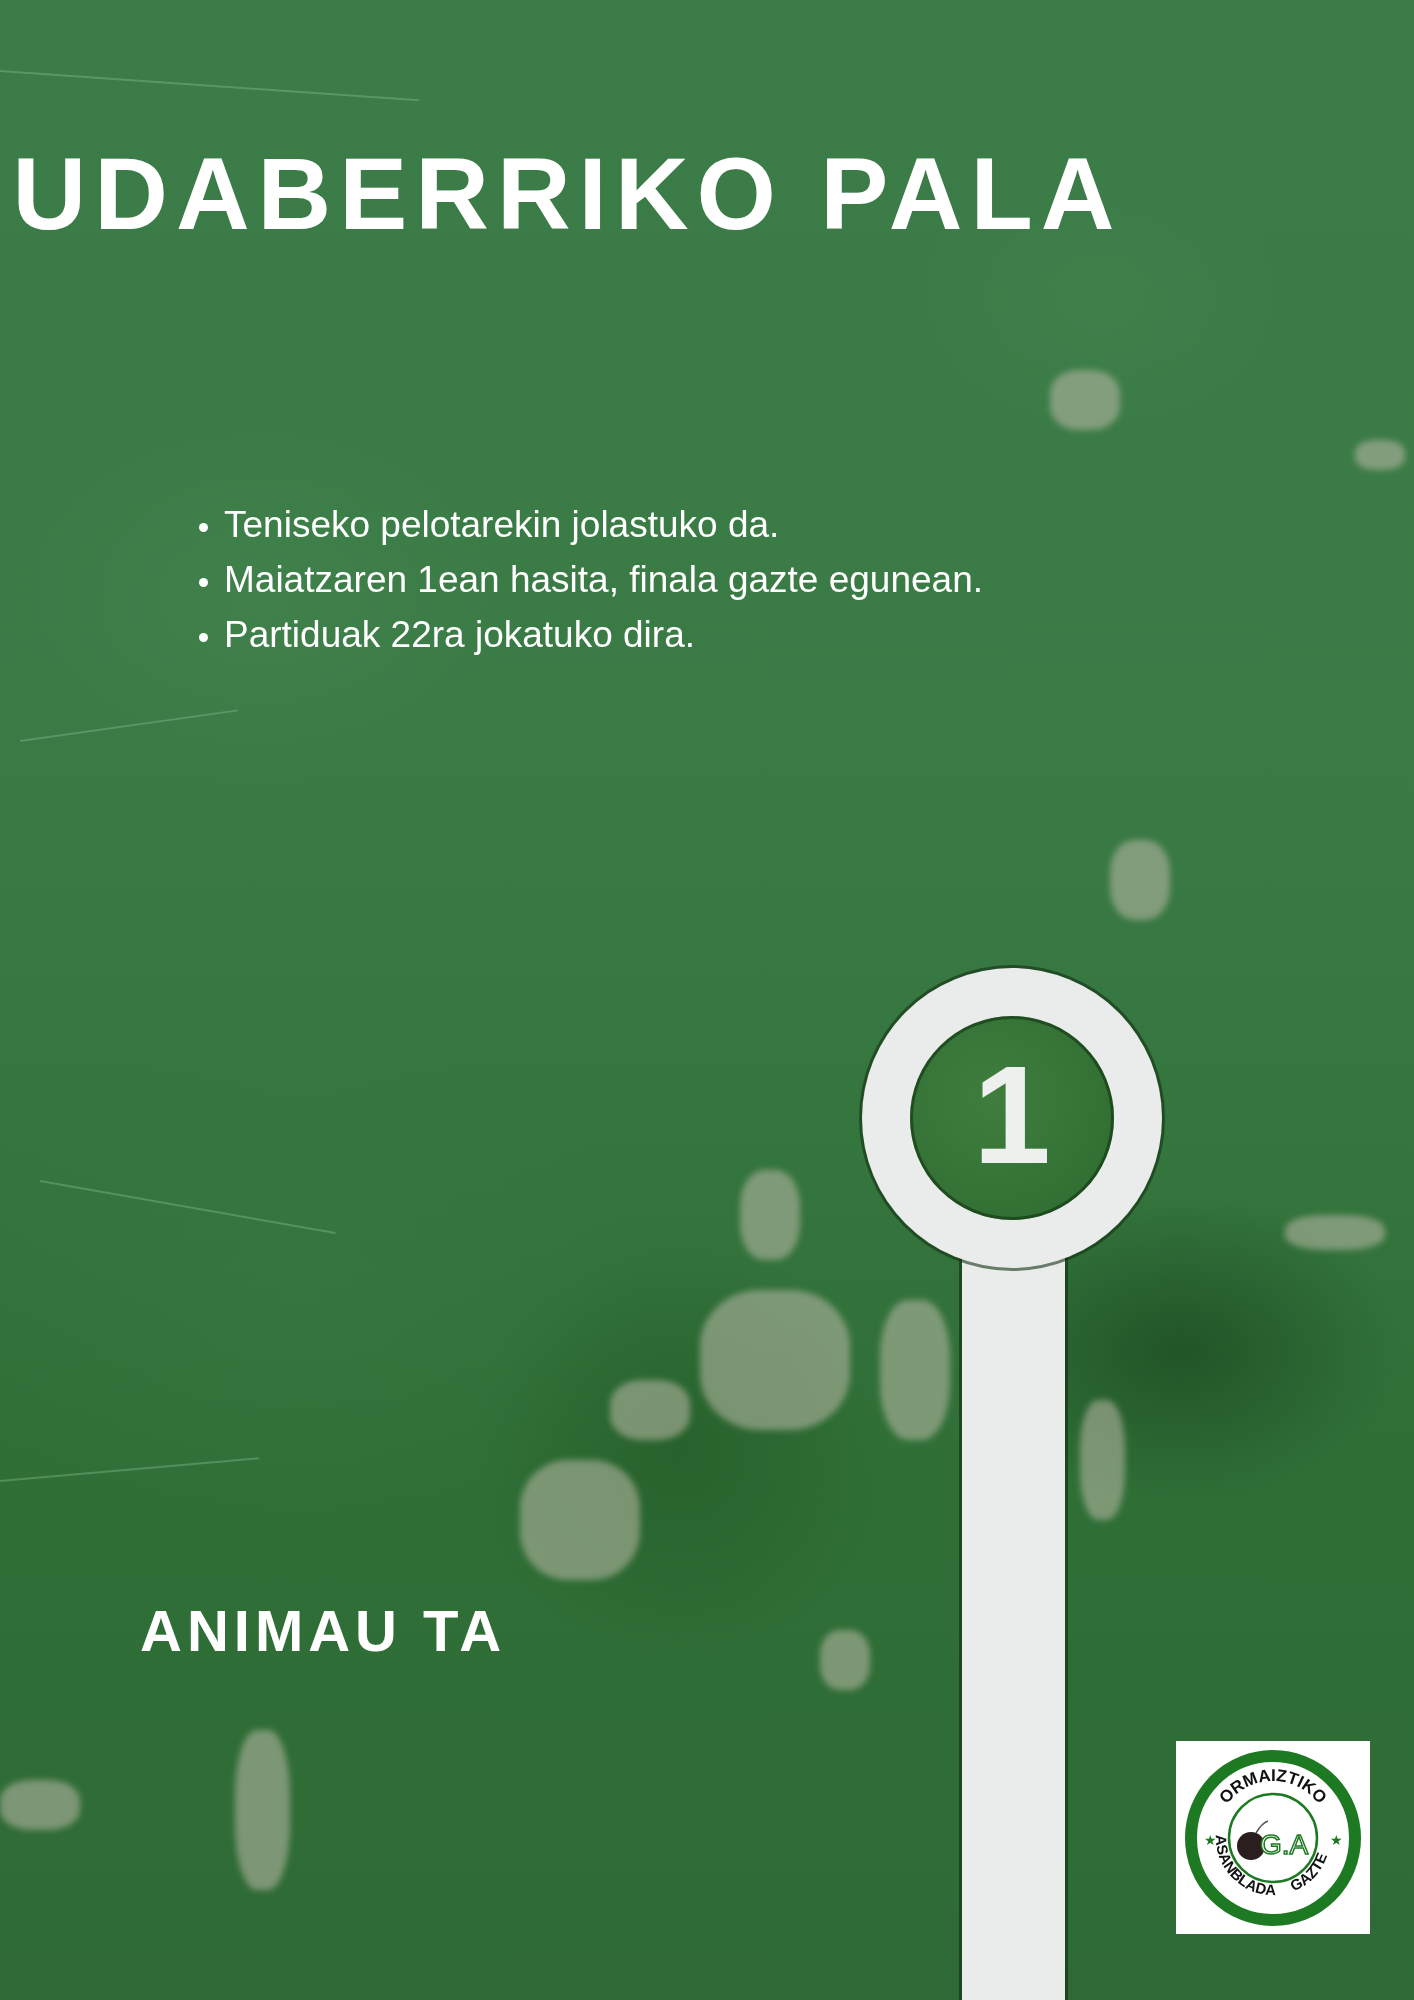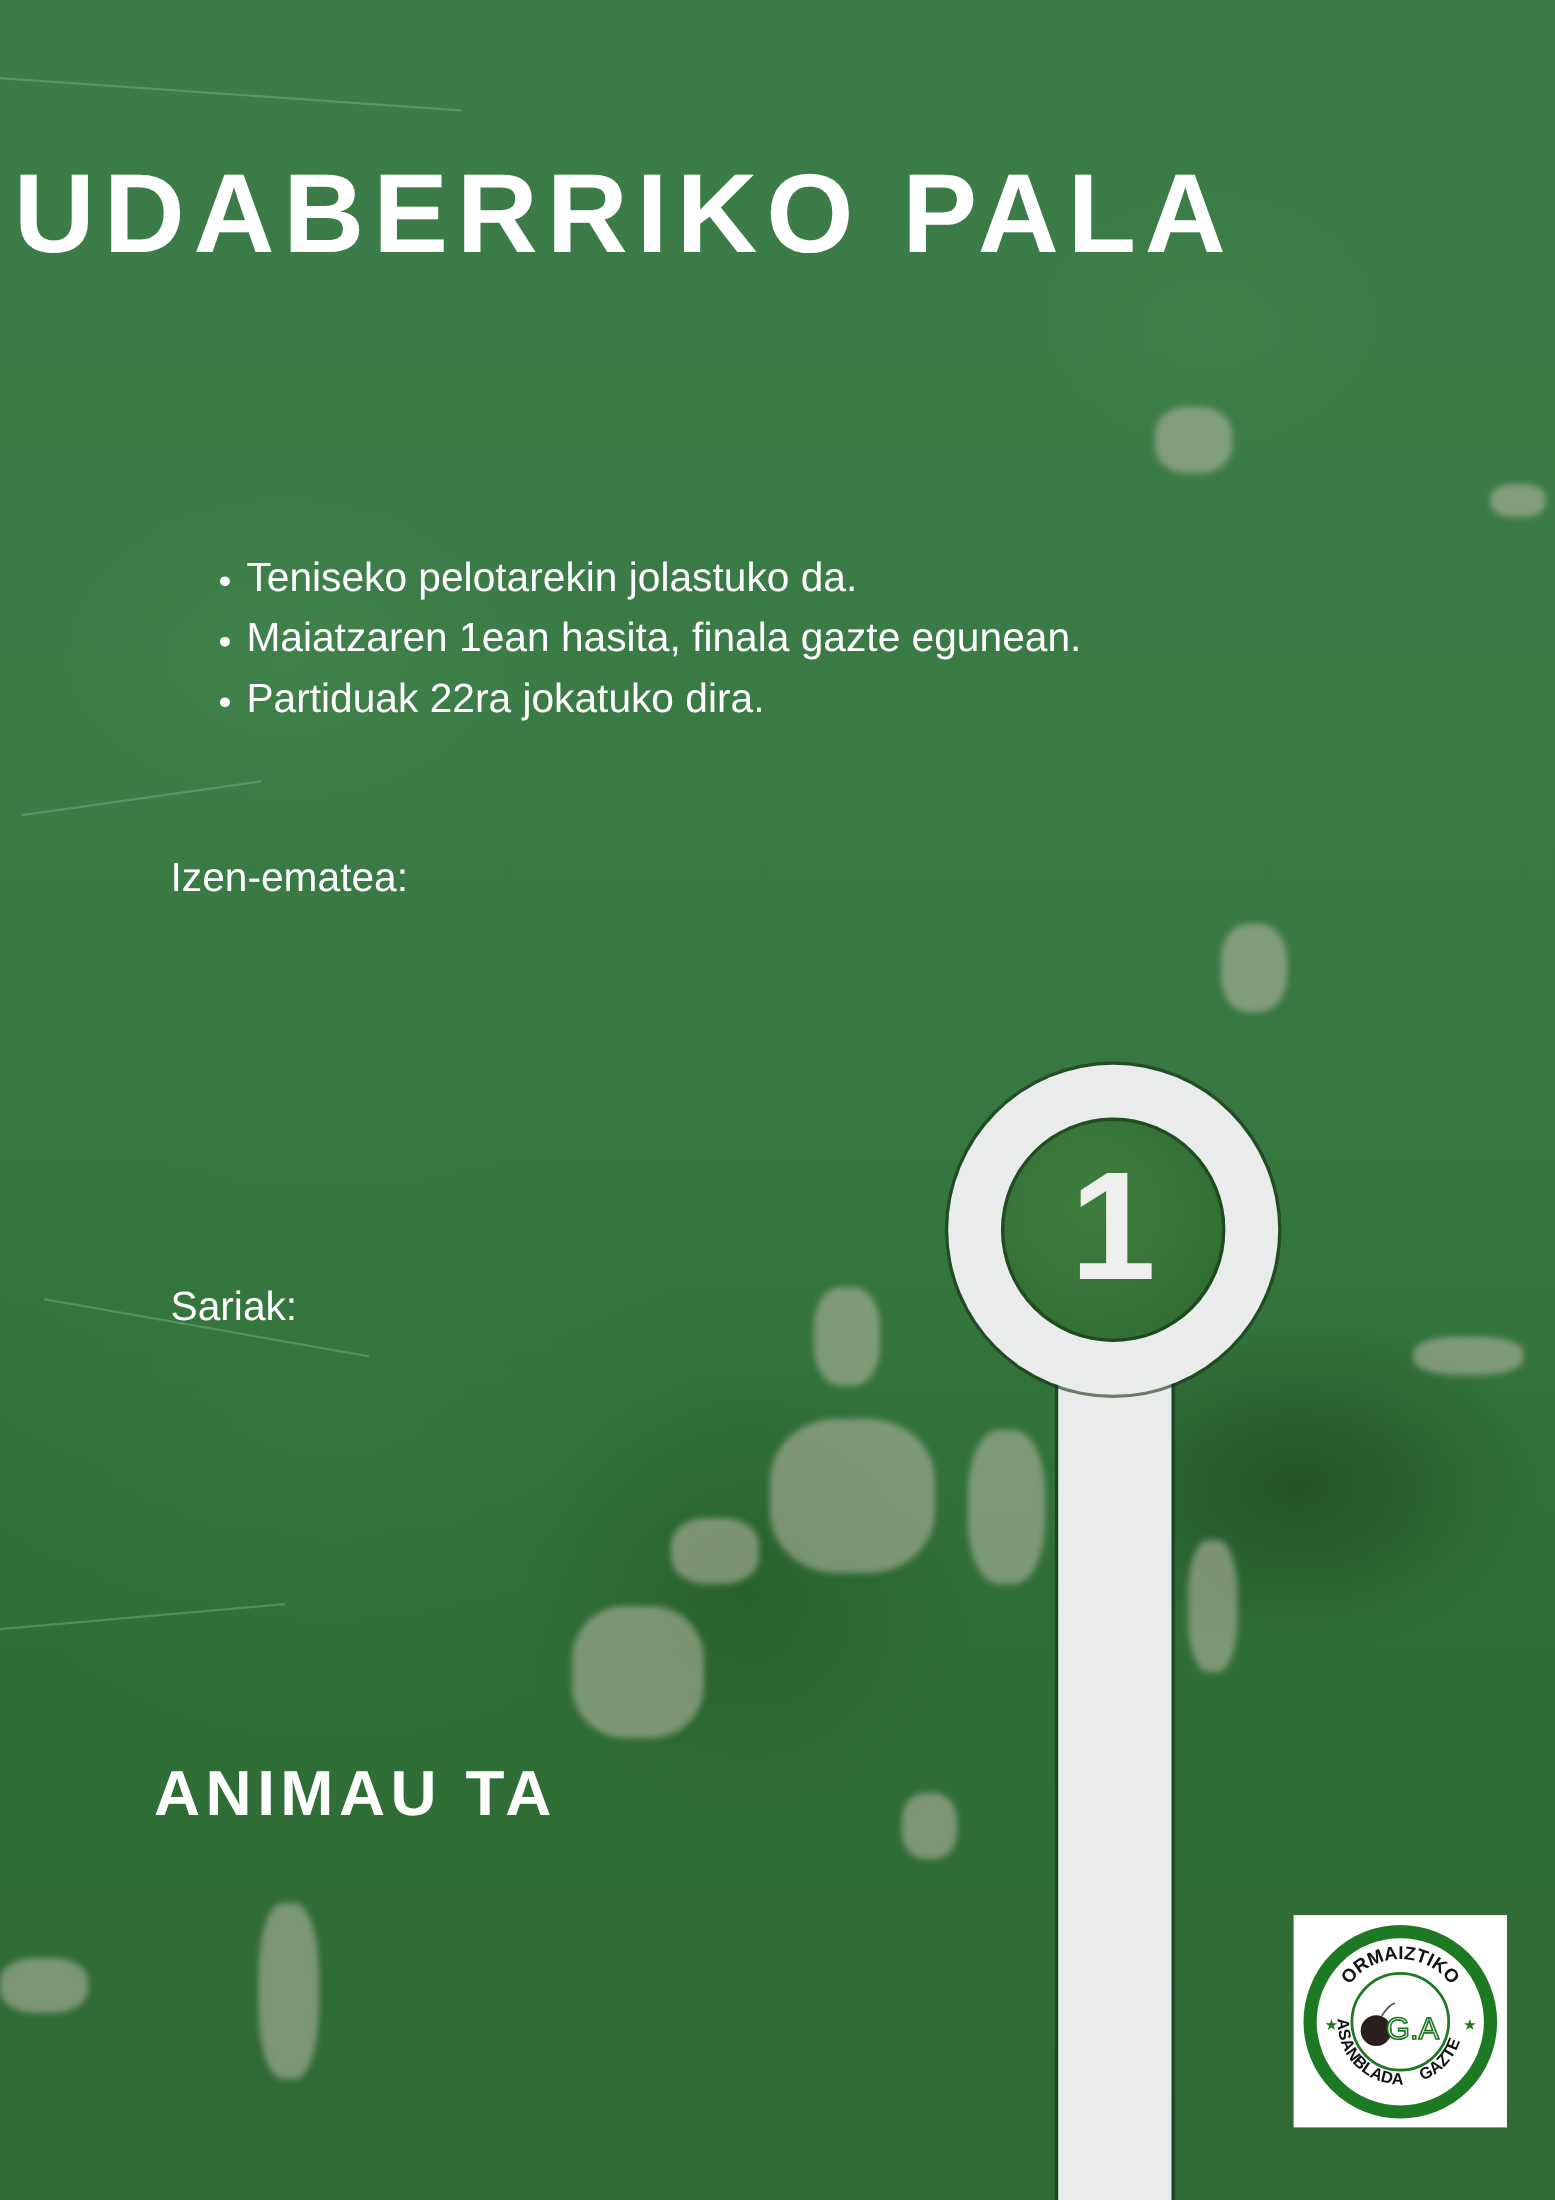--- a/index.html
+++ b/index.html
@@ -86,25 +86,23 @@
 
 <div class="list" style="top:497px;">
   <ul>
     <li>Teniseko pelotarekin jolastuko da.</li>
     <li>Maiatzaren 1ean hasita, finala gazte egunean.</li>
     <li>Partiduak 22ra jokatuko dira.</li>
   </ul>
 </div>
 
 <div class="list" style="top:770px; width:1200px;">
-  <div class="heading" style="margin-left:-23px;">Izen-ematea:</div>
 </div>
 
 <div class="list" style="top:1160px; width:600px;">
-  <div class="heading">Sariak:</div>
 </div>
 
 <div class="cta">
   <div>ANIMAU TA</div>
 </div>
 
 <div class="marker-stem"></div>
 <div class="marker-ring">
   <div class="marker-inner">
     <span class="marker-number">1</span>

